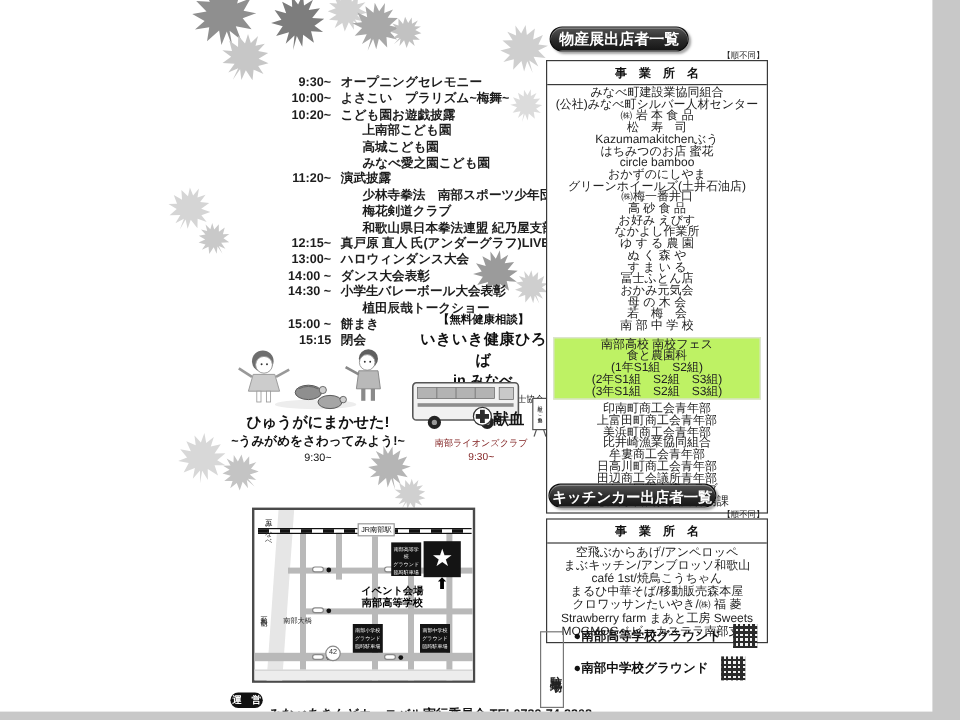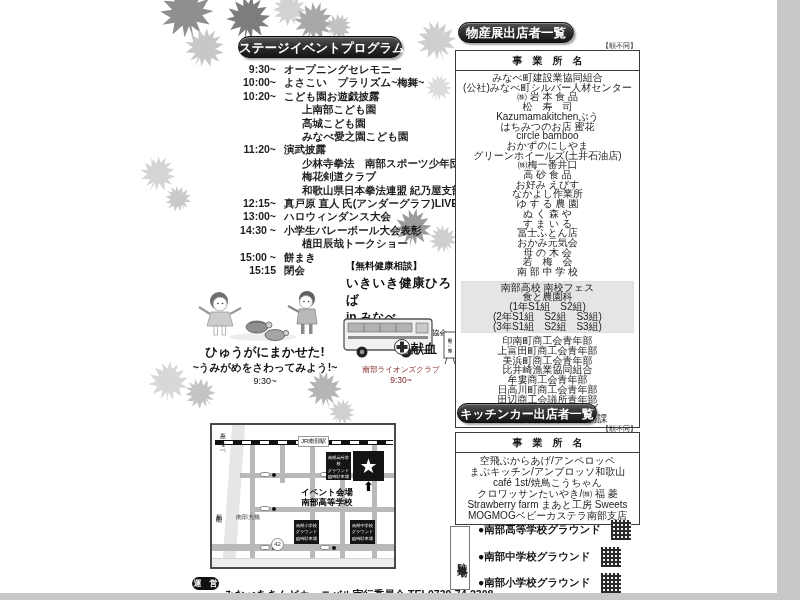--- a/index.html
+++ b/index.html
@@ -13,21 +13,21 @@
     color:#fff; font-weight:bold; border-radius:16px; text-align:center; border:1px solid #0d0d0d;
     box-shadow:2px 2px 2px rgba(0,0,0,.35), inset 0 1px 0 #8a8a8a; white-space:nowrap; }
 
   
   .prog { position:absolute; left:228px; top:63px; width:232px; }
   .prog-row { display:flex; font-size:10.5px; line-height:13.4px; color:#1d1d1d; font-weight:600; white-space:nowrap; }
   .prog-row .t { width:48px; text-align:right; margin-right:8px; flex:none; }
   .prog-row .t:empty + .x { padding-left:18px; }
 
   
-  .health { position:absolute; left:346px; top:260px; width:114px; text-align:left; color:#111; }
+  .health { position:absolute; left:346px; top:260px; width:114px; text-align:center; color:#111; }
   .health .tag { font-size:9.5px; font-weight:700; }
   .health .t1 { font-size:12.5px; font-weight:800; margin-top:2px; letter-spacing:.5px; }
   .health .t2 { font-size:12px; font-weight:800; }
   .health .org { font-size:7.4px; margin-top:2px; white-space:nowrap; }
   .health .tm { font-size:8.5px; margin-top:1px; }
 
   .blood { position:absolute; left:338px; top:314px; width:126px; text-align:center; color:#7f1d1d; }
   .blood .org { font-size:7.6px; margin-top:1px; }
   .blood .tm { font-size:8.5px; }
 
@@ -60,21 +60,21 @@
     font-size:8px; line-height:13px; text-align:center; font-weight:700; }
   .f-text { position:absolute; left:224px; top:588px; font-size:10.5px; font-weight:700; color:#111; white-space:nowrap; }
 
   
   .note { position:absolute; font-size:7px; color:#222; }
   .vtable { position:absolute; left:455px; width:185px; border:1.5px solid #3a3a3a; background:#fff; }
   .vhead { font-size:10px; font-weight:700; text-align:center; color:#111; padding:3px 0 2px; border-bottom:1px solid #3a3a3a; }
   .vlist { padding:2px 0 3px; }
   .vlist div { font-size:10px; line-height:9.7px; text-align:center; color:#222; white-space:nowrap; }
   .kt .vlist div { line-height:11px; }
-  .fesbox { margin:1px 5px; background:#e5e5e5; border:1px solid #e0e0e0; padding:1px 0; }
+  .fesbox { margin:1px 5px; background:#bef264; border:1px solid #e0e0e0; padding:1px 0; }
 
   
   .pk-label { position:absolute; left:450px; top:526px; width:20px; height:64px; border:1.2px solid #777;
     writing-mode:vertical-rl; font-size:10px; font-weight:700; color:#222; text-align:center; letter-spacing:2px; }
   .ground { position:absolute; left:478px; display:flex; align-items:center; }
   .ground span { font-size:10.5px; font-weight:700; color:#111; white-space:nowrap; }
   .qr { width:20px; height:20px; margin-left:10px;
     background-image:repeating-linear-gradient(0deg,#2a2a2a 0 2px,transparent 2px 4px),
                      repeating-linear-gradient(90deg,#2a2a2a 0 2px,#f2f2f2 2px 4px); }
 
@@ -100,21 +100,20 @@
     <use href="#maple" fill="#d5d5d5" transform="translate(148,148) scale(.4) rotate(25)"></use>
     <use href="#maple" fill="#c9c9c9" transform="translate(158,194) scale(.3) rotate(-30)"></use>
     <use href="#maple" fill="#9b9b9b" transform="translate(396,204) scale(.42) rotate(10)"></use>
     <use href="#maple" fill="#cfcfcf" transform="translate(422,232) scale(.32) rotate(-25)"></use>
     <use href="#maple" fill="#d8d8d8" transform="translate(148,358) scale(.45) rotate(5)"></use>
     <use href="#maple" fill="#b5b5b5" transform="translate(300,376) scale(.4) rotate(-15)"></use>
     <use href="#maple" fill="#d0d0d0" transform="translate(336,392) scale(.3) rotate(30)"></use>
     <use href="#maple" fill="#c4c4c4" transform="translate(176,394) scale(.35) rotate(-45)"></use>
   </svg>
 
-  <div class="pill" style="left:238px;top:36px;width:164px;height:22px;line-height:22px;font-size:12.5px;">ステージイベントプログラム</div>
 
   <div class="prog">
 
       <div class="prog-row">
         <span class="t">9:30~</span>
         <span class="x">オープニングセレモニー</span>
       </div>
 
       <div class="prog-row">
         <span class="t">10:00~</span>
@@ -164,20 +163,24 @@
       <div class="prog-row">
         <span class="t">12:15~</span>
         <span class="x">真戸原 直人 氏(アンダーグラフ)LIVE</span>
       </div>
 
       <div class="prog-row">
         <span class="t">13:00~</span>
         <span class="x">ハロウィンダンス大会</span>
       </div>
 
+      <div class="prog-row">
+        <span class="t">14:00 ~</span>
+        <span class="x">ダンス大会表彰</span>
+      </div>
 
       <div class="prog-row">
         <span class="t">14:30 ~</span>
         <span class="x">小学生バレーボール大会表彰</span>
       </div>
 
       <div class="prog-row">
         <span class="t"></span>
         <span class="x">植田辰哉トークショー</span>
       </div>
@@ -367,33 +370,30 @@
   <div class="pill" style="left:457px;top:403px;width:140px;height:20px;line-height:20px;font-size:12px;">キッチンカー出店者一覧</div>
   <div class="note" style="left:602px;top:424px;">【順不同】</div>
 
   <div class="vtable kt" style="top:432px;">
     <div class="vhead">事　業　所　名</div>
     <div class="vlist">
 
     <div>空飛ぶからあげ/アンペロッペ</div>
         <div>まぶキッチン/アンブロッソ和歌山</div>
         <div>café 1st/焼鳥こうちゃん</div>
+        <div>まるひ中華そば/移動販売森本屋</div>
         <div>クロワッサンたいやき/㈱ 福 菱</div>
         <div>Strawberry farm まあと工房 Sweets</div>
         <div>MOGMOGベビーカステラ南部支店</div>
       </div>
   </div>
 
   <div class="pk-label">駐車場</div>
   <div class="ground" style="top:520px;">
     <span>●南部高等学校グラウンド</span>
       <div class="qr"></div>
   </div>
   <div class="ground" style="top:547px;">
     <span>●南部中学校グラウンド</span>
       <div class="qr"></div>
   </div>
-  <div class="ground" style="top:573px;">
-    <span>●南部小学校グラウンド</span>
-      <div class="qr"></div>
-  </div>
 
 </div>
 
 </body></html>

